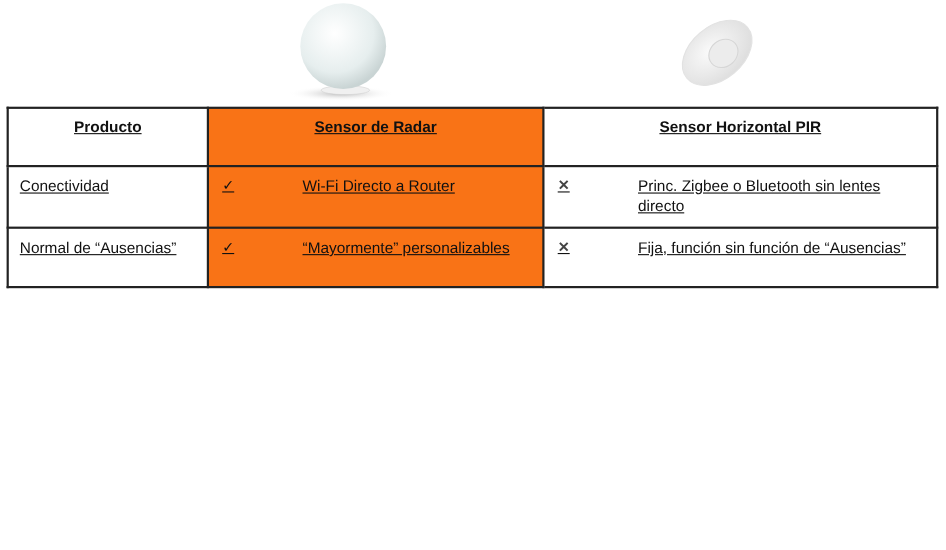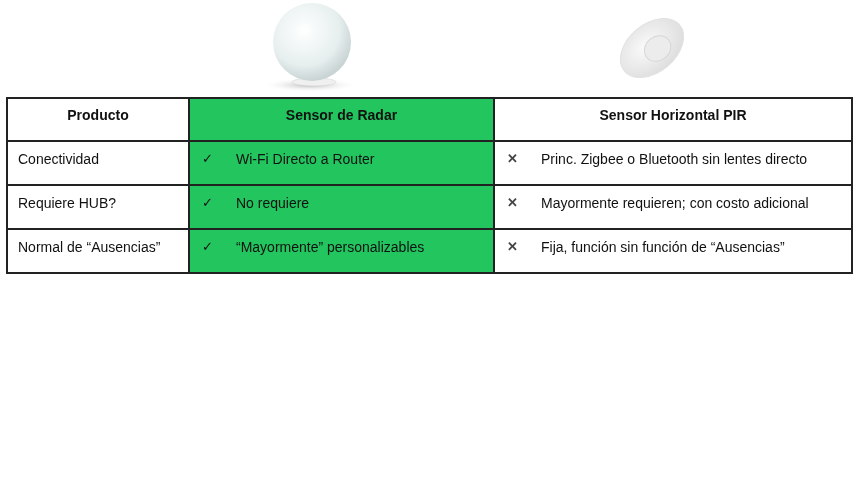--- a/index.html
+++ b/index.html
@@ -2,27 +2,27 @@
 <html><head>
 <meta charset="utf-8">
 <style>
   html, body { margin:0; padding:0; background:#ffffff; }
   body { width:860px; height:500px; position:relative; overflow:hidden;
          font-family:"Liberation Sans", sans-serif; color:#111; }
   .img-area { position:absolute; top:0; height:96px; }
   .radar-img { left:262px; width:96px; }
   .pir-img { left:612px; width:80px; }
   table.cmp { position:absolute; left:6px; top:97px; width:845px; border-collapse:collapse; table-layout:fixed; }
-  table.cmp td, table.cmp th { border:2px solid #222; vertical-align:top; font-size:14px; line-height:18px; padding:8px 10px 0 10px; height:34px; }
+  table.cmp td, table.cmp th { border:2px solid #222; vertical-align:top; font-size:14px; line-height:18px; padding:8px 10px 10px 10px; height:34px;text-decoration:underline; }
   table.cmp th { font-weight:bold; text-align:center; padding-top:7px; }
   col.c1 { width:182px; } col.c2 { width:305px; } col.c3 { width:358px; }
-  .radar-col { background:#22c55e; }
+  .radar-col { background:#f97316; }
   .mark { display:inline-block; width:22px; margin-left:2px; margin-right:12px; vertical-align:top; font-size:13px; }
   .cell-flex { display:flex; }
-  .cell-flex .txt { flex:1; }
+  .cell-flex .txt { flex:1;margin-left:39px; }
   .x-mark { color:#444; font-weight:bold; font-size:13px; }
 </style>
 </head>
 <body>
 
 <div class="img-area radar-img">
   <svg width="96" height="96" viewBox="0 0 96 96">
     <defs>
       <radialGradient id="sph" cx="40%" cy="35%" r="65%">
         <stop offset="0%" stop-color="#ffffff"></stop>
@@ -77,35 +77,20 @@
       </div>
     </td>
     <td>
       <div class="cell-flex">
         <span class="mark x-mark">✕</span>
         <span class="txt">Princ. Zigbee o Bluetooth sin lentes directo</span>
       </div>
     </td>
   </tr>
 
-  <tr>
-    <td><span>Requiere HUB?</span></td>
-    <td class="radar-col">
-      <div class="cell-flex">
-        <span class="mark">✓</span>
-        <span class="txt">No requiere</span>
-      </div>
-    </td>
-    <td>
-      <div class="cell-flex">
-        <span class="mark x-mark">✕</span>
-        <span class="txt">Mayormente requieren; con costo adicional</span>
-      </div>
-    </td>
-  </tr>
 
 
 
 
 
 
   <tr>
     <td><span>Normal de “Ausencias”</span></td>
     <td class="radar-col">
       <div class="cell-flex">

